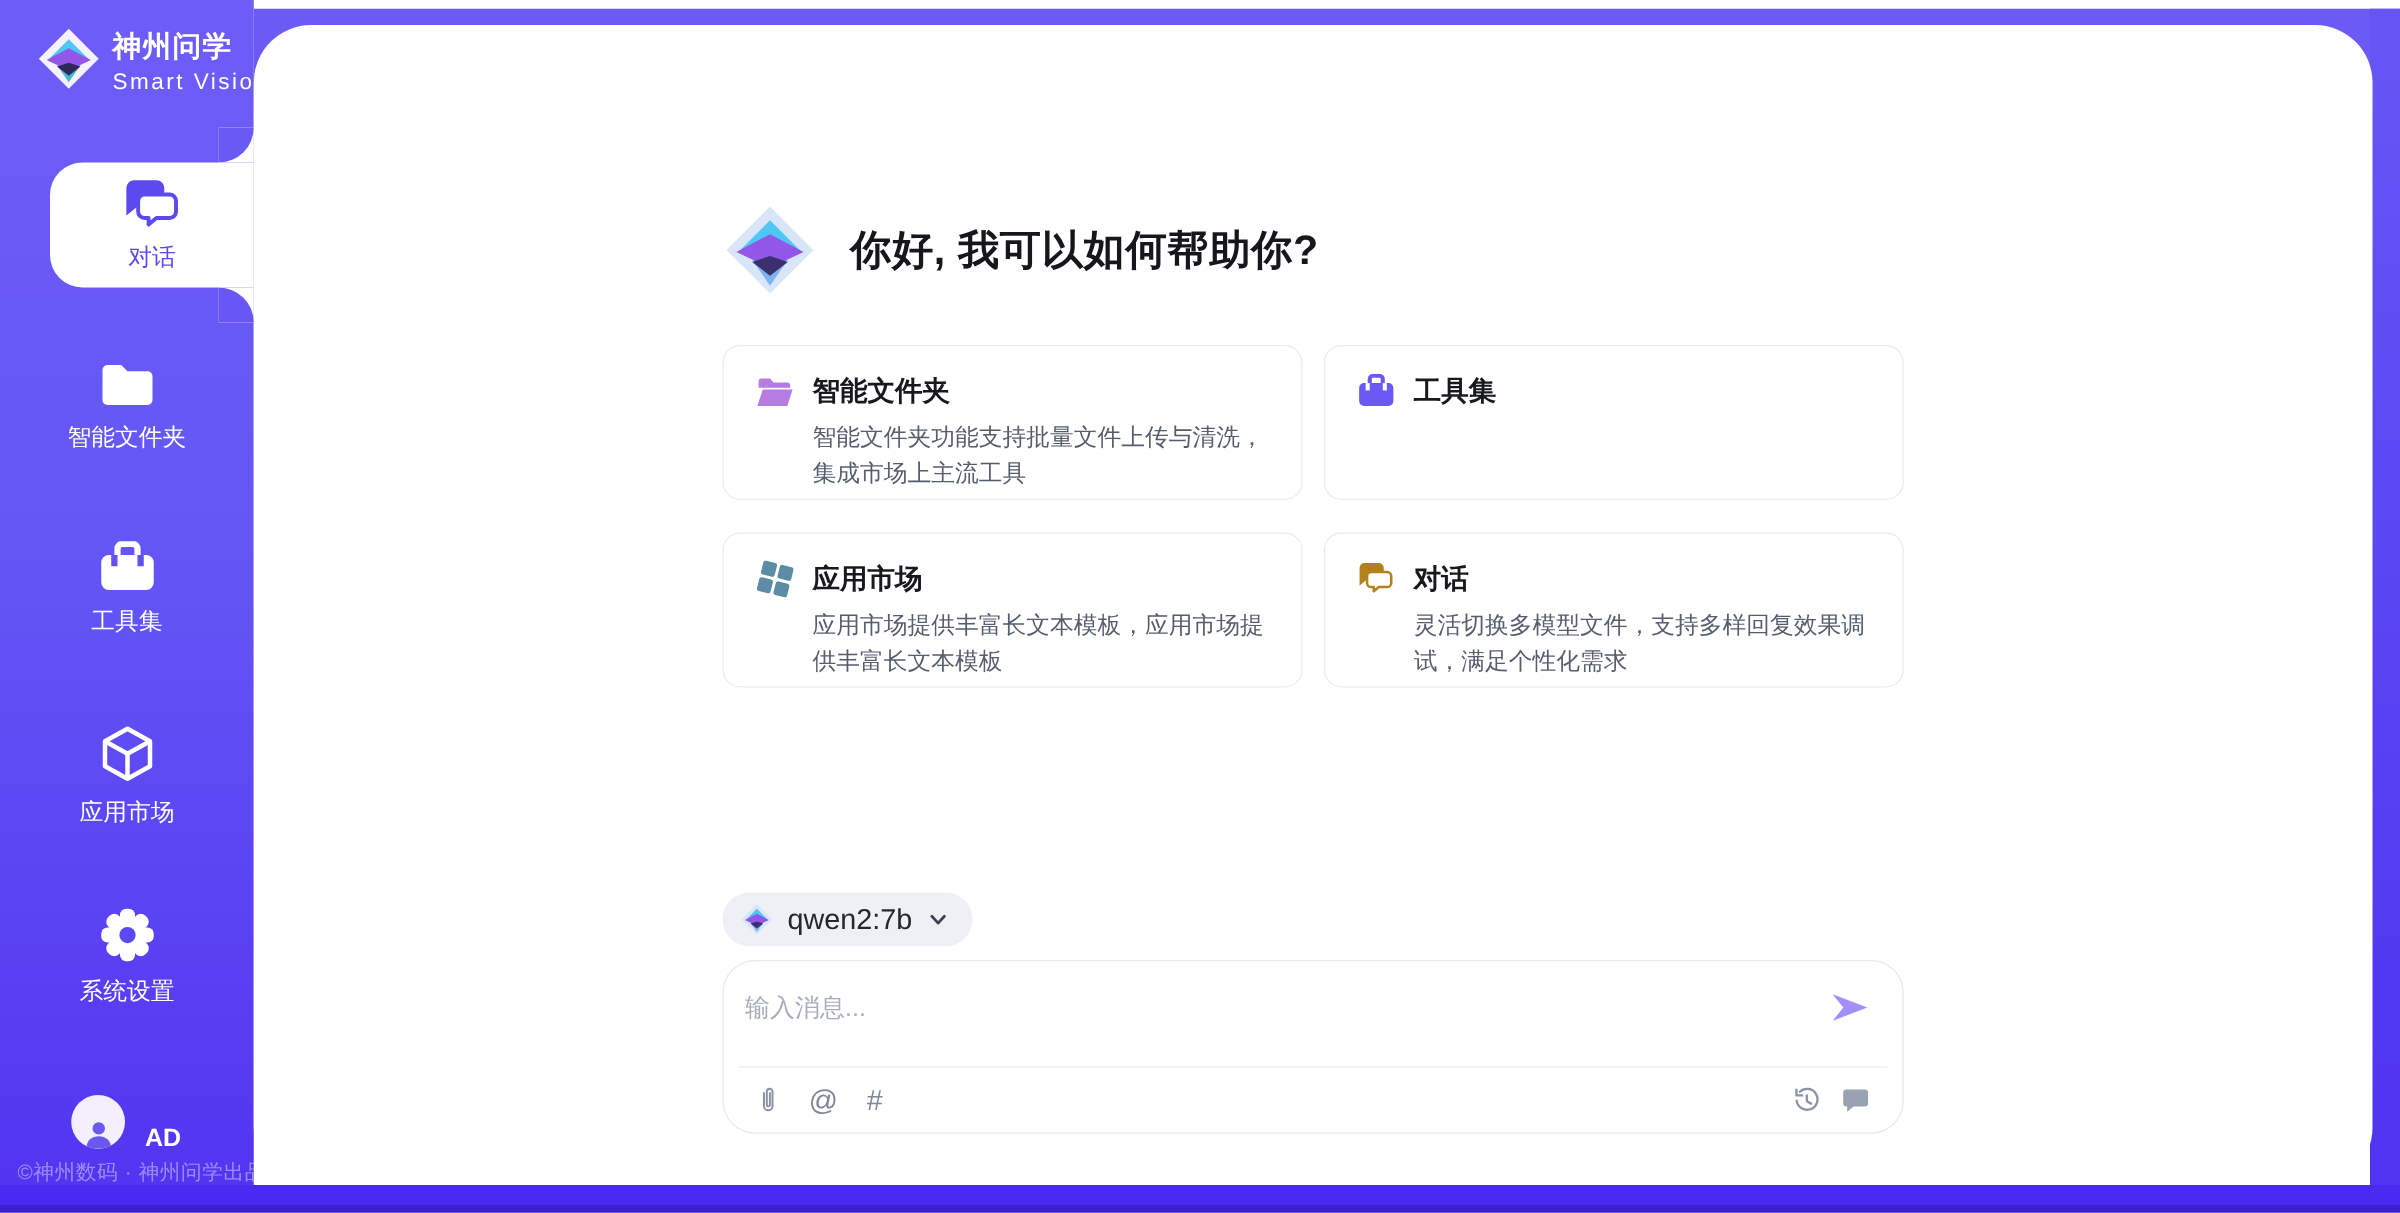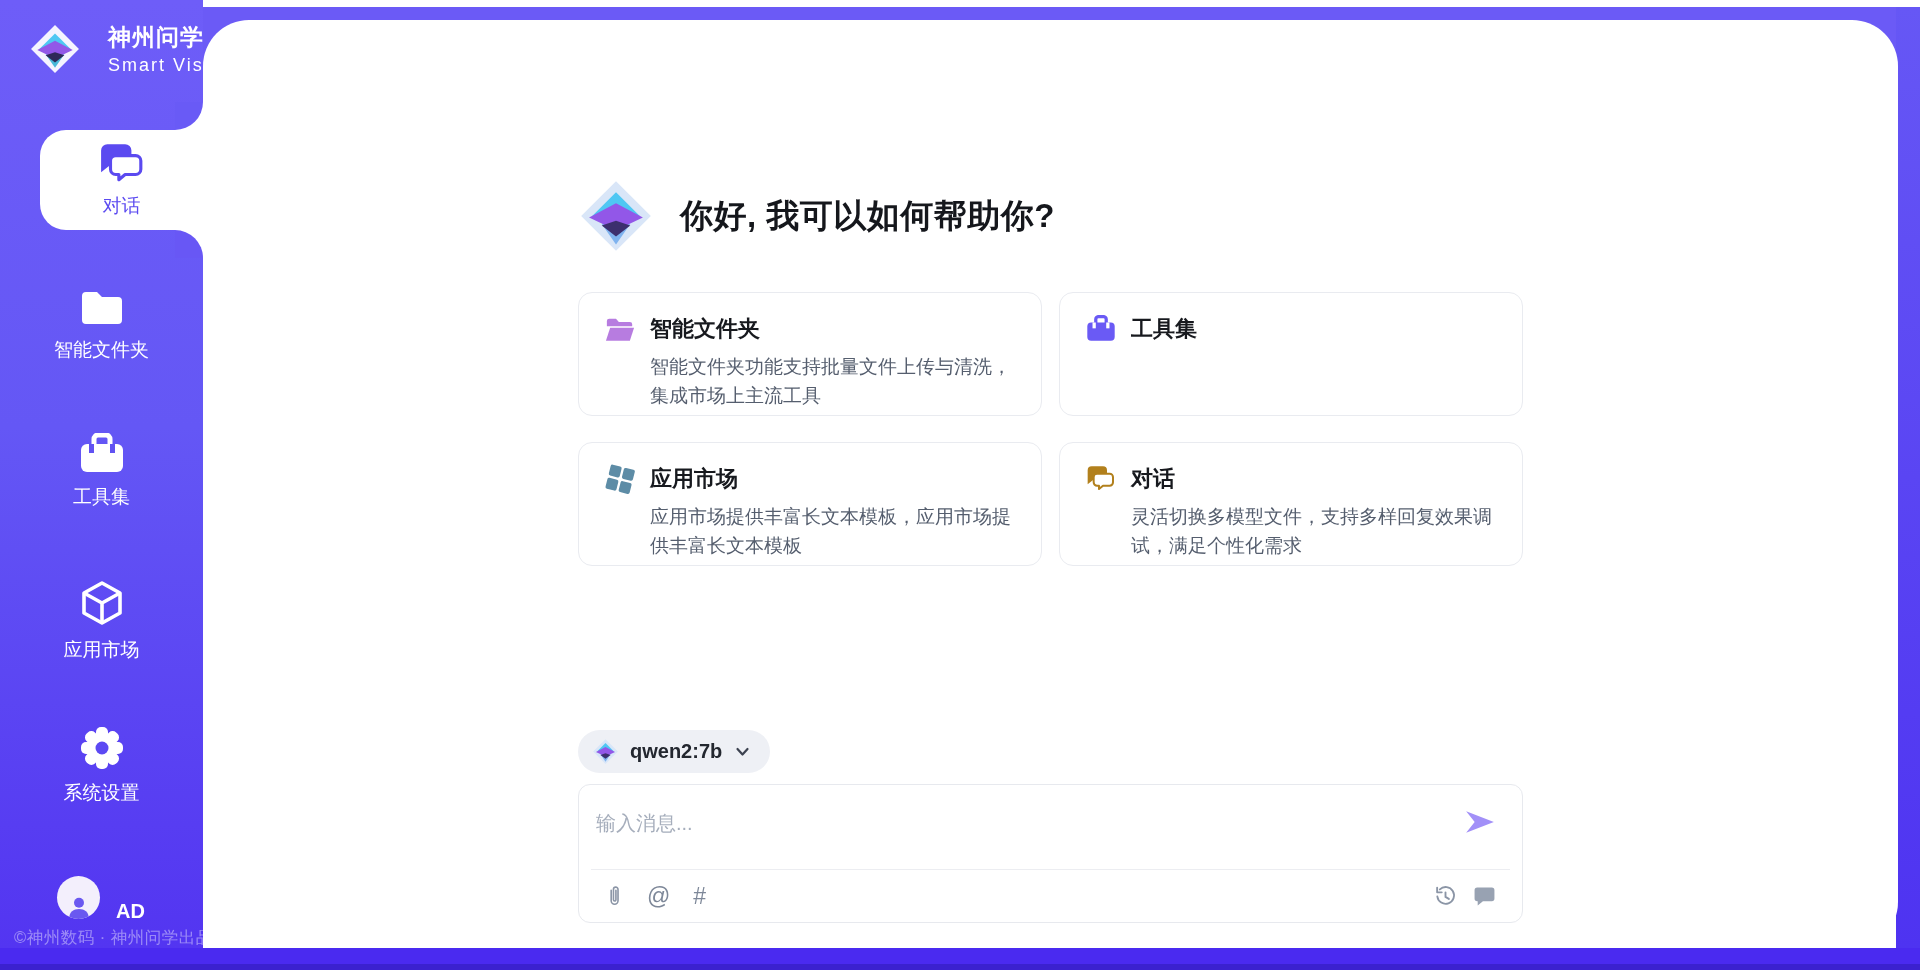--- a/index.html
+++ b/index.html
@@ -13,21 +13,21 @@
   .right-band { position:absolute; right:0; top:7px; width:24px; height:941px;
     background:linear-gradient(180deg,#6657f5,#4e33f1); }
   .bottom-strip { position:absolute; left:0; right:0; bottom:0; height:22px; background:#4a2af0; }
   .bottom-strip-dark { position:absolute; left:0; right:0; bottom:0; height:6px; background:#3b21cf; }
 
   
   .panel { position:absolute; left:203px; top:20px; right:22px; bottom:22px;
     background:#fff; border-radius:46px; }
 
   
-  .logo { position:absolute; top:22px; left:30px; display:flex; align-items:center; gap:28px; cursor:pointer; }
+  .logo { position:absolute; top:22px; left:30px; display:flex; align-items:flex-start; gap:10px; cursor:pointer; }
   .logo-name { color:#fff; font-size:23px; font-weight:700; letter-spacing:1px; }
   .logo-sub { color:#fff; font-size:18px; letter-spacing:2px; margin-top:2px; }
 
   .nav-tab { position:absolute; top:130px; left:40px; width:163px; height:100px;
     background:#fff; border-radius:26px 0 0 26px; color:#5b4af0;
     display:flex; flex-direction:column; align-items:center; justify-content:center; gap:7px; cursor:pointer; }
   .ear { position:absolute; left:175px; width:28px; height:28px; background:#fff; }
   .ear-top { top:102px; } .ear-bottom { top:230px; }
   .ear-top  .q { width:100%; height:100%; background:#695af6; border-bottom-right-radius:100%; }
   .ear-bottom .q { width:100%; height:100%; background:#6857f5; border-top-right-radius:100%; }
@@ -38,39 +38,39 @@
   .ni-2 { top:288px; } .ni-3 { top:433px; } .ni-4 { top:580px; } .ni-5 { top:725px; }
 
   .user-row { position:absolute; top:872px; left:57px; display:flex; align-items:center; gap:16px; cursor:pointer; }
   .avatar { width:43px; height:43px; border-radius:50%; background:#f3effc;
     display:flex; align-items:flex-end; justify-content:center; overflow:hidden; }
   .user-name { color:#fff; font-size:20px; font-weight:600;margin-top:28px; }
   .copyright { position:absolute; top:927px; left:14px; font-size:16.5px;
     color:rgba(255,255,255,.42); letter-spacing:.5px; }
 
   
-  .content { position:relative; width:945px; height:100%; margin:16px auto; }
+  .content { position:relative; width:945px; height:100%; margin:0 auto; }
   .greeting { position:absolute; top:142px; left:0; display:flex; align-items:center; gap:26px; }
   .greeting h1 { font-size:33px; font-weight:800; color:#15171c; letter-spacing:.5px; }
 
   .cards { position:absolute; top:256px; left:0; right:0;
     display:grid; grid-template-columns:1fr 1fr; gap:26px 17px; }
   .card { height:124px; background:#fff; border:1px solid #e9ebf0; border-radius:14px;
     padding:21px 26px; cursor:pointer; }
   .card-head { display:flex; align-items:center; gap:15px; }
   .card-title { font-size:22px; font-weight:700; color:#17191e; }
   .card-desc { margin:9px 0 0 45px; font-size:19px; line-height:1.52; color:#555e6e; }
 
   .model-pill { position:absolute; top:694px; left:0; height:43px;
     display:inline-flex; align-items:center; gap:11px; padding:0 18px 0 14px;
     background:#eef0f5; border-radius:22px; cursor:pointer; }
-  .model-name { font-size:20px; color:#23272f;font-weight:bold; }
+  .model-name { font-size:23px; color:#23272f; }
 
   .composer { position:absolute; top:748px; left:0; right:0; height:139px;
-    background:#fff; border:1.5px solid #e7e9ee; border-radius:12px; }
+    background:#fff; border:1.5px solid #e7e9ee; border-radius:26px; }
   .composer input { position:absolute; top:14px; left:17px; right:80px; height:48px;
     border:none; outline:none; font-size:20px; color:#2a2f3a; background:transparent;
     font-family:"Liberation Sans","DejaVu Sans",sans-serif; }
   .composer input::placeholder { color:#a6aebc; }
   .send-btn { position:absolute; top:24px; right:26px; border:none; background:transparent; cursor:pointer; }
   .divider { position:absolute; left:12px; right:12px; top:84px; border-top:1px solid #ecedf1; }
   .comp-bar { position:absolute; top:85px; left:0; right:0; bottom:0;
     display:flex; align-items:center; padding:0 26px; gap:23px; }
   .comp-bar .grow { flex:1; }
   .glyph-btn { border:none; background:transparent; cursor:pointer; padding:0;

